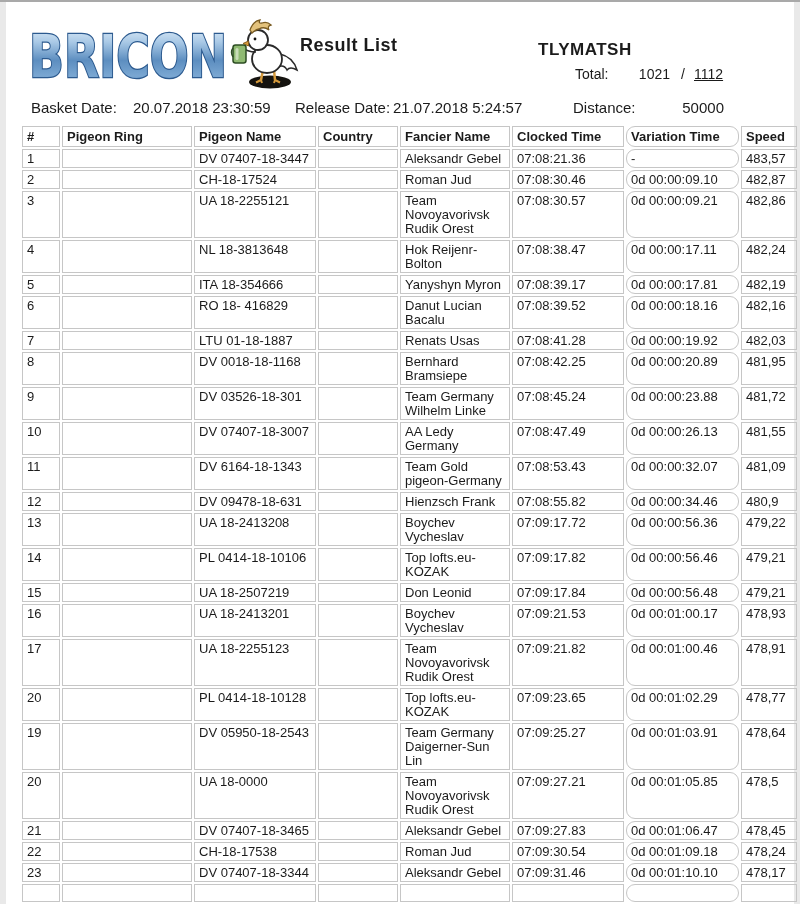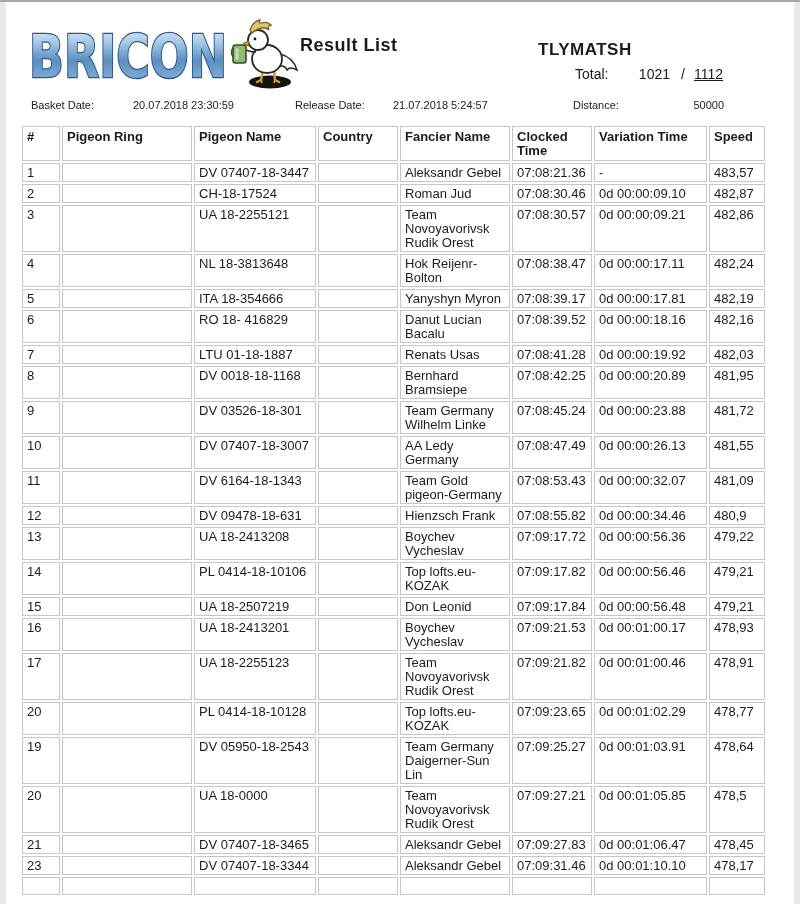--- a/index.html
+++ b/index.html
@@ -20,21 +20,21 @@
 
   .report-title { position: absolute; left: 300px; top: 35px; font-size: 18px; font-weight: bold; letter-spacing: 0.5px; }
   .race-name { position: absolute; left: 538px; top: 40px; font-size: 17px; font-weight: bold; letter-spacing: 0.5px; }
 
   .total-line { position: absolute; top: 66px; font-size: 14px; }
   .total-label { left: 575px; }
   .total-value { left: 630px; width: 40px; text-align: right; }
   .total-sep { left: 681px; }
   .total-max { left: 694px; text-decoration: underline; }
 
-  .info-line { position: absolute; top: 99px; font-size: 11px; }
+  .info-line { position: absolute; top: 99px; font-size: 15px; }
   .basket-label { left: 31px; }
   .basket-value { left: 133px; }
   .release-label { left: 295px; }
   .release-value { left: 393px; }
   .distance-label { left: 573px; text-align: center; }
   .distance-value { left: 650px; width: 74px; text-align: right; }
 
   table.results {
     position: absolute;
     left: 20px; top: 124px;
@@ -52,22 +52,22 @@
     text-align: left;
     overflow: hidden;
     word-wrap: break-word;
   }
   table.results th { font-weight: bold; padding-top: 3px; padding-bottom: 2px; }
   .col-rank      { width: 38px; }
   .col-ring      { width: 130px; }
   .col-name      { width: 122px; }
   .col-country   { width: 80px; }
   .col-fancier   { width: 110px; }
-  .col-clocked   { width: 80px; }
-  .col-variation { width: 113px; }
+  .col-clocked   { width: 112px; }
+  .col-variation { width: 113px; border-radius: 9px; }
   .col-speed     { width: 56px; }
   td.col-rank { text-align: right; padding-right: 6px; }
   tr.ghost-row td { border-color: #c6c6c6; height: 18px; }
 </style>
 </head>
 <body>
 
 <div class="top-edge"></div>
 <div class="side-strip left"></div>
 <div class="side-strip right"></div>
@@ -334,20 +334,30 @@
         <td class="col-rank">21</td>
         <td class="col-ring"></td>
         <td class="col-name">DV 07407-18-3465</td>
         <td class="col-country"></td>
         <td class="col-fancier">Aleksandr Gebel</td>
         <td class="col-clocked">07:09:27.83</td>
         <td class="col-variation">0d 00:01:06.47</td>
         <td class="col-speed">478,45</td>
       </tr>
       <tr>
+        <td class="col-rank">22</td>
+        <td class="col-ring"></td>
+        <td class="col-name">CH-18-17538</td>
+        <td class="col-country"></td>
+        <td class="col-fancier">Roman Jud</td>
+        <td class="col-clocked">07:09:30.54</td>
+        <td class="col-variation">0d 00:01:09.18</td>
+        <td class="col-speed">478,24</td>
+      </tr>
+      <tr>
         <td class="col-rank">23</td>
         <td class="col-ring"></td>
         <td class="col-name">DV 07407-18-3344</td>
         <td class="col-country"></td>
         <td class="col-fancier">Aleksandr Gebel</td>
         <td class="col-clocked">07:09:31.46</td>
         <td class="col-variation">0d 00:01:10.10</td>
         <td class="col-speed">478,17</td>
       </tr>
       <tr class="ghost-row">

